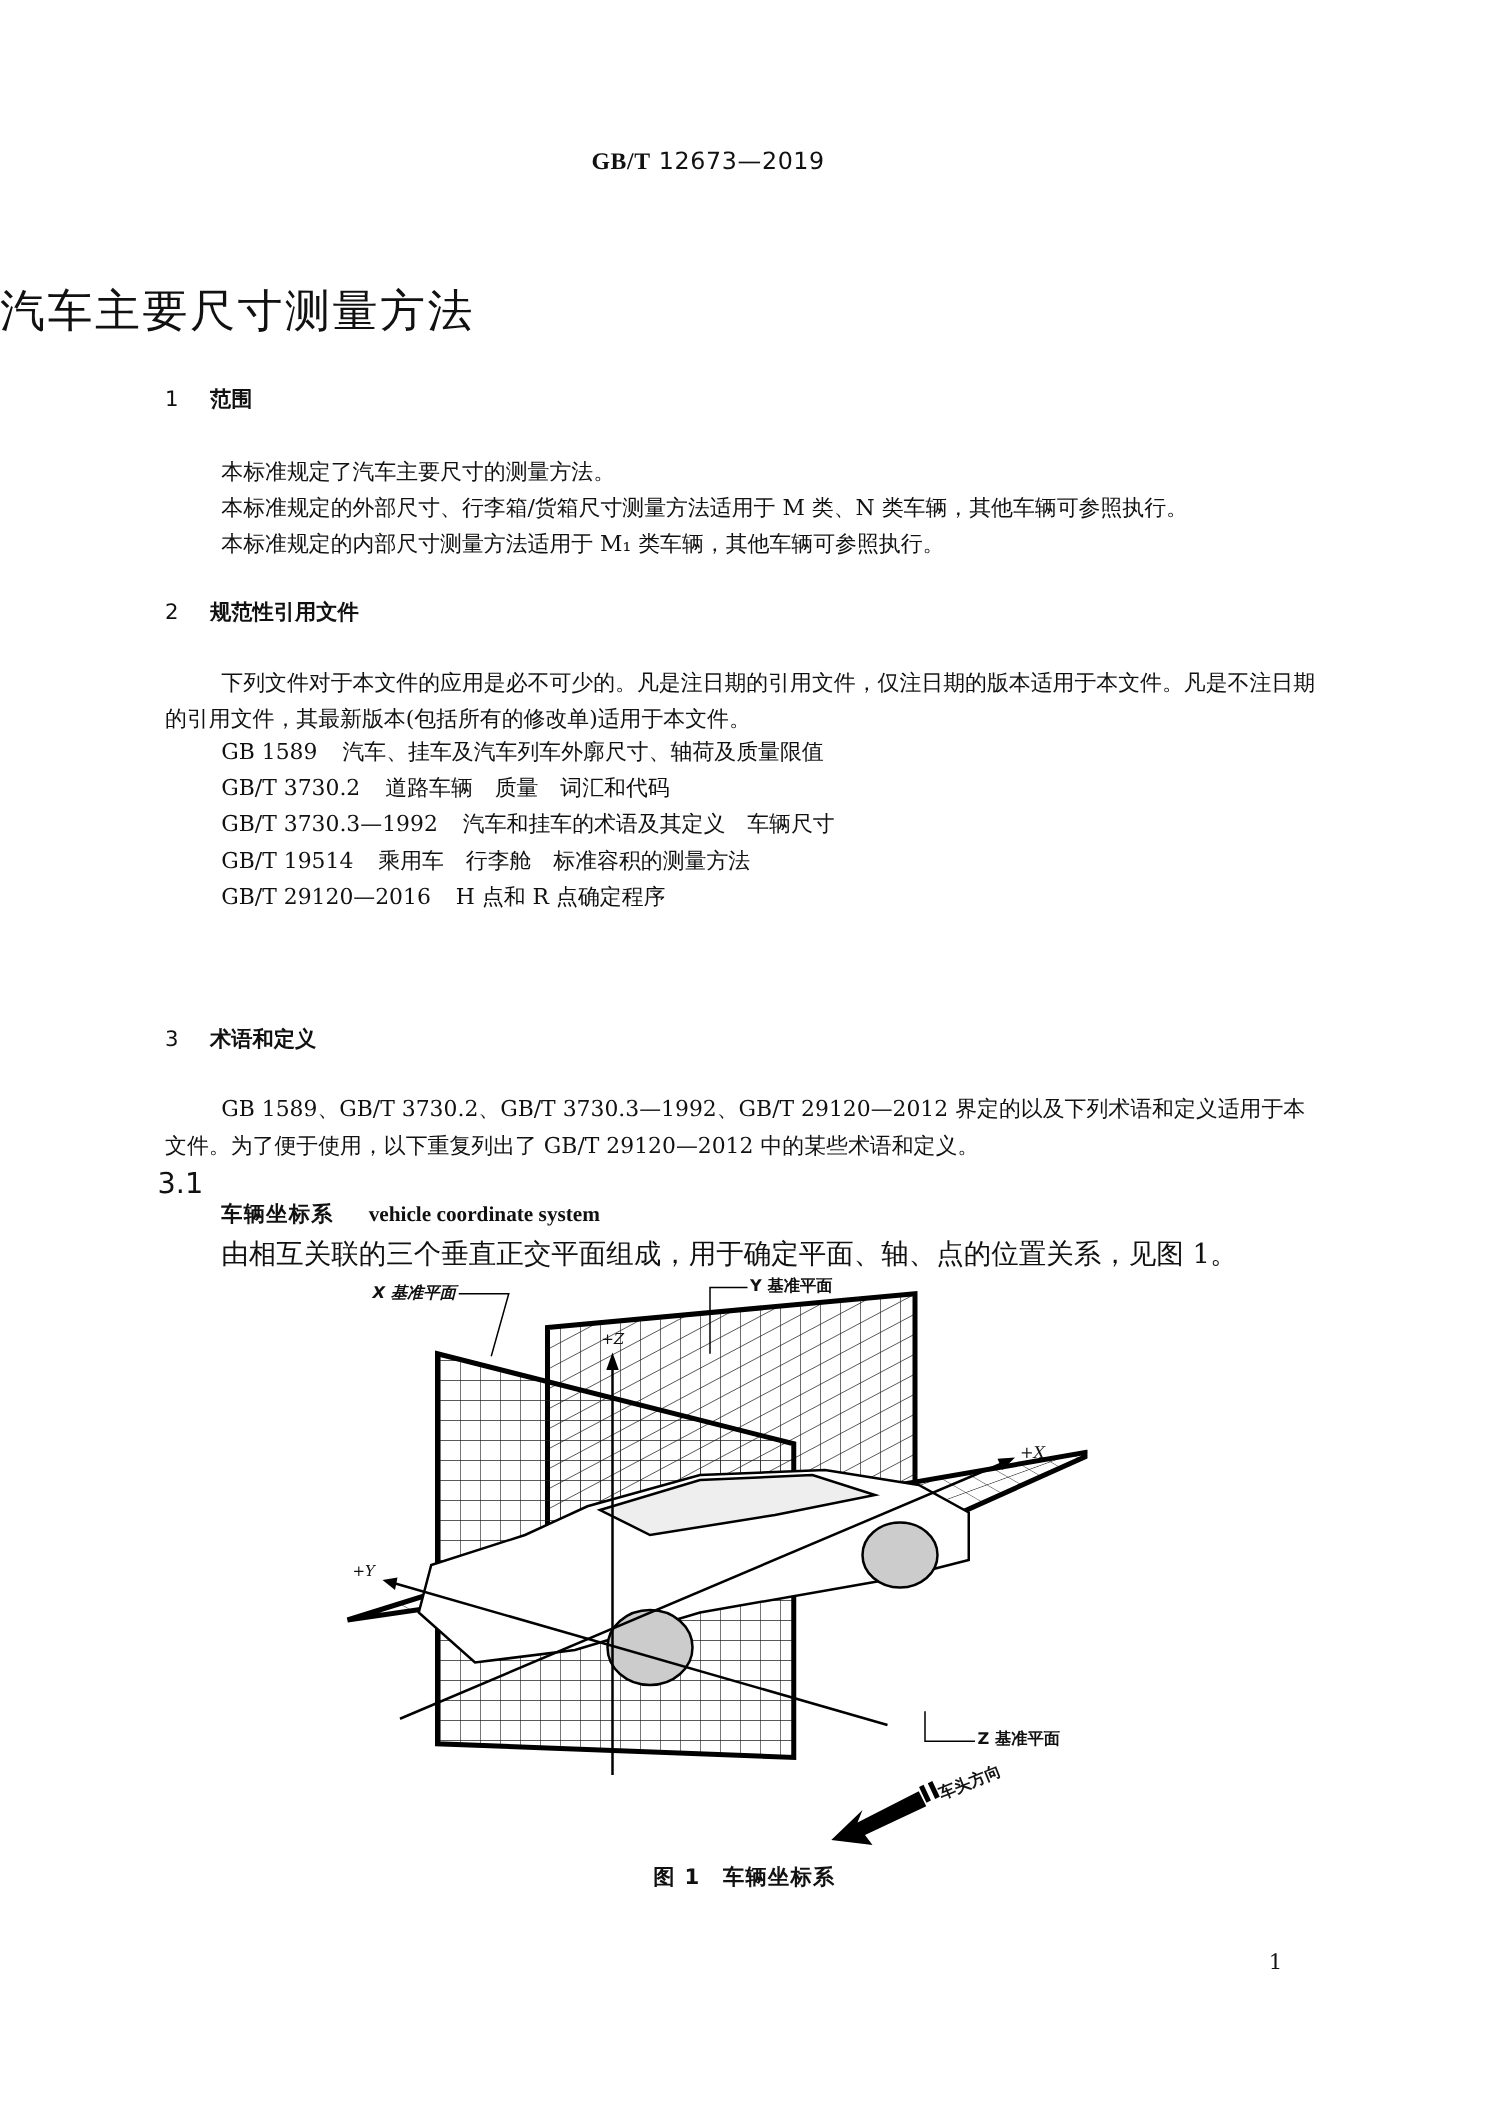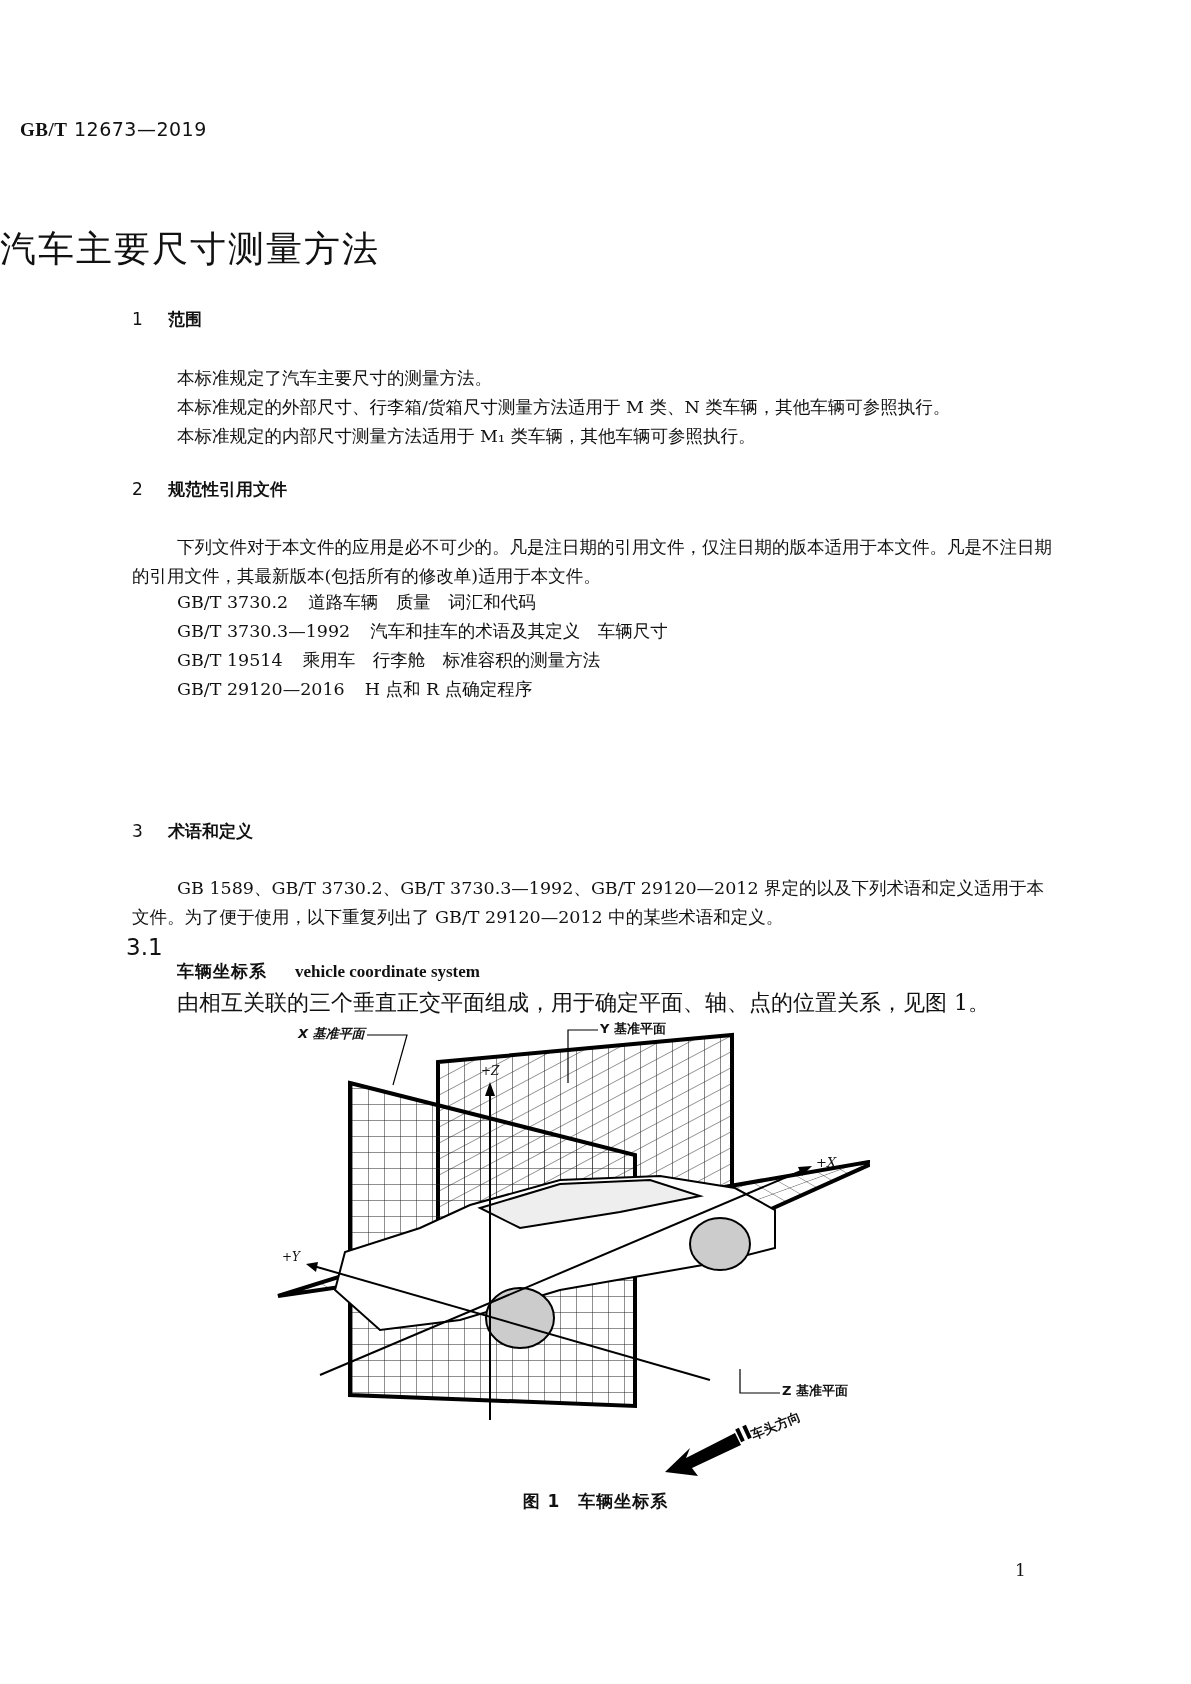--- a/index.html
+++ b/index.html
@@ -1,19 +1,19 @@
 <!DOCTYPE html>
 <html><head>
 <meta charset="utf-8">
 <style>
   html, body { margin:0; padding:0; background:#ffffff; }
   body { width:1191px; height:1684px; position:relative; overflow:hidden;
          font-family:"DejaVu Serif", "Liberation Serif", serif; color:#111; }
   .abs { position:absolute; }
-  .header-code { left:0; right:0; top:118px; text-align:left; padding-right:78px;
+  .header-code { left:0; right:0; top:118px; text-align:center; padding-right:78px;
                  font-size:19px; letter-spacing:0.5px;margin-left:20px; }
   .header-code .gb { font-family:"Liberation Serif", serif; font-weight:bold; }
   .header-code .num { font-family:"DejaVu Sans", sans-serif; }
   .title { left:0; right:0; top:225px; text-align:left; font-size:36px;
            letter-spacing:2px; font-family:"DejaVu Sans", sans-serif; }
   .sec-head { left:132px; font-size:17px; font-family:"DejaVu Sans", sans-serif; font-weight:bold; }
   .sec-head .n { display:inline-block; width:30px; font-weight:normal; }
   .para { left:132px; width:925px; font-size:17.5px; line-height:29px; }
   .para p { margin:0; text-indent:45px; }
   .refs { left:177px; font-size:17.5px; line-height:29px; }
@@ -49,20 +49,21 @@
 </div>
 
 <div class="abs sec-head" style="top:478px;">
   <span class="n">2</span>
   <span>规范性引用文件</span>
 </div>
 <div class="abs para" style="top:533px;">
   <p>下列文件对于本文件的应用是必不可少的。凡是注日期的引用文件，仅注日期的版本适用于本文件。凡是不注日期的引用文件，其最新版本(包括所有的修改单)适用于本文件。</p>
 </div>
 <div class="abs refs" style="top:588px;">
+  <div><span class="code">GB 1589</span><span>汽车、挂车及汽车列车外廓尺寸、轴荷及质量限值</span></div>
   <div><span class="code">GB/T 3730.2</span><span>道路车辆　质量　词汇和代码</span></div>
   <div><span class="code">GB/T 3730.3—1992</span><span>汽车和挂车的术语及其定义　车辆尺寸</span></div>
   <div><span class="code">GB/T 19514</span><span>乘用车　行李舱　标准容积的测量方法</span></div>
   <div><span class="code">GB/T 29120—2016</span><span>H 点和 R 点确定程序</span></div>
 </div>
 
 <div class="abs sec-head" style="top:820px;">
   <span class="n">3</span>
   <span>术语和定义</span>
 </div>

